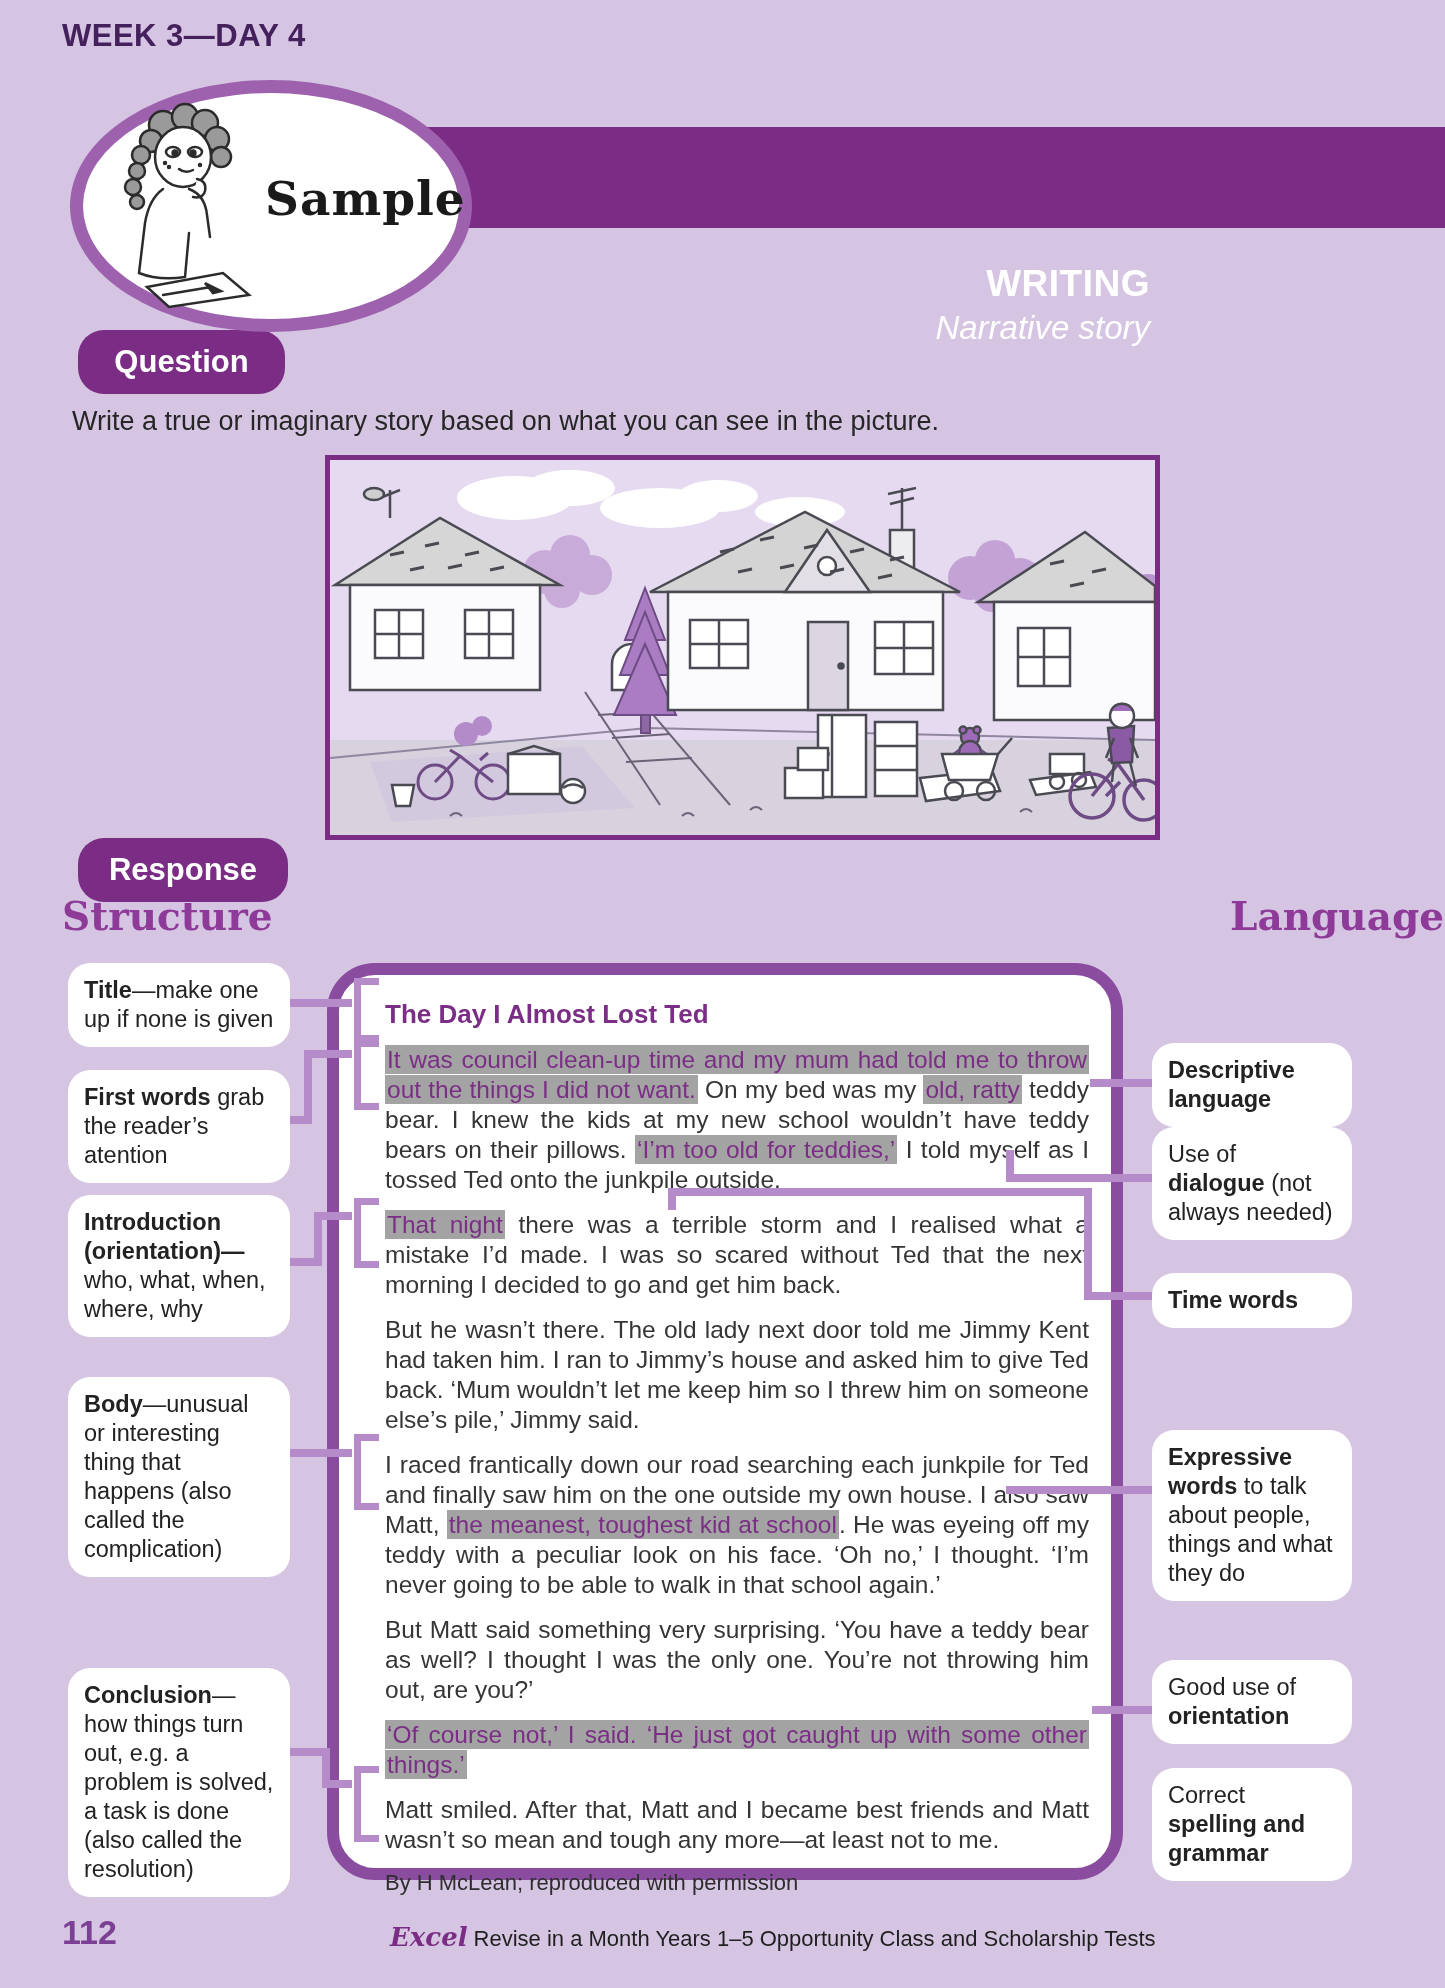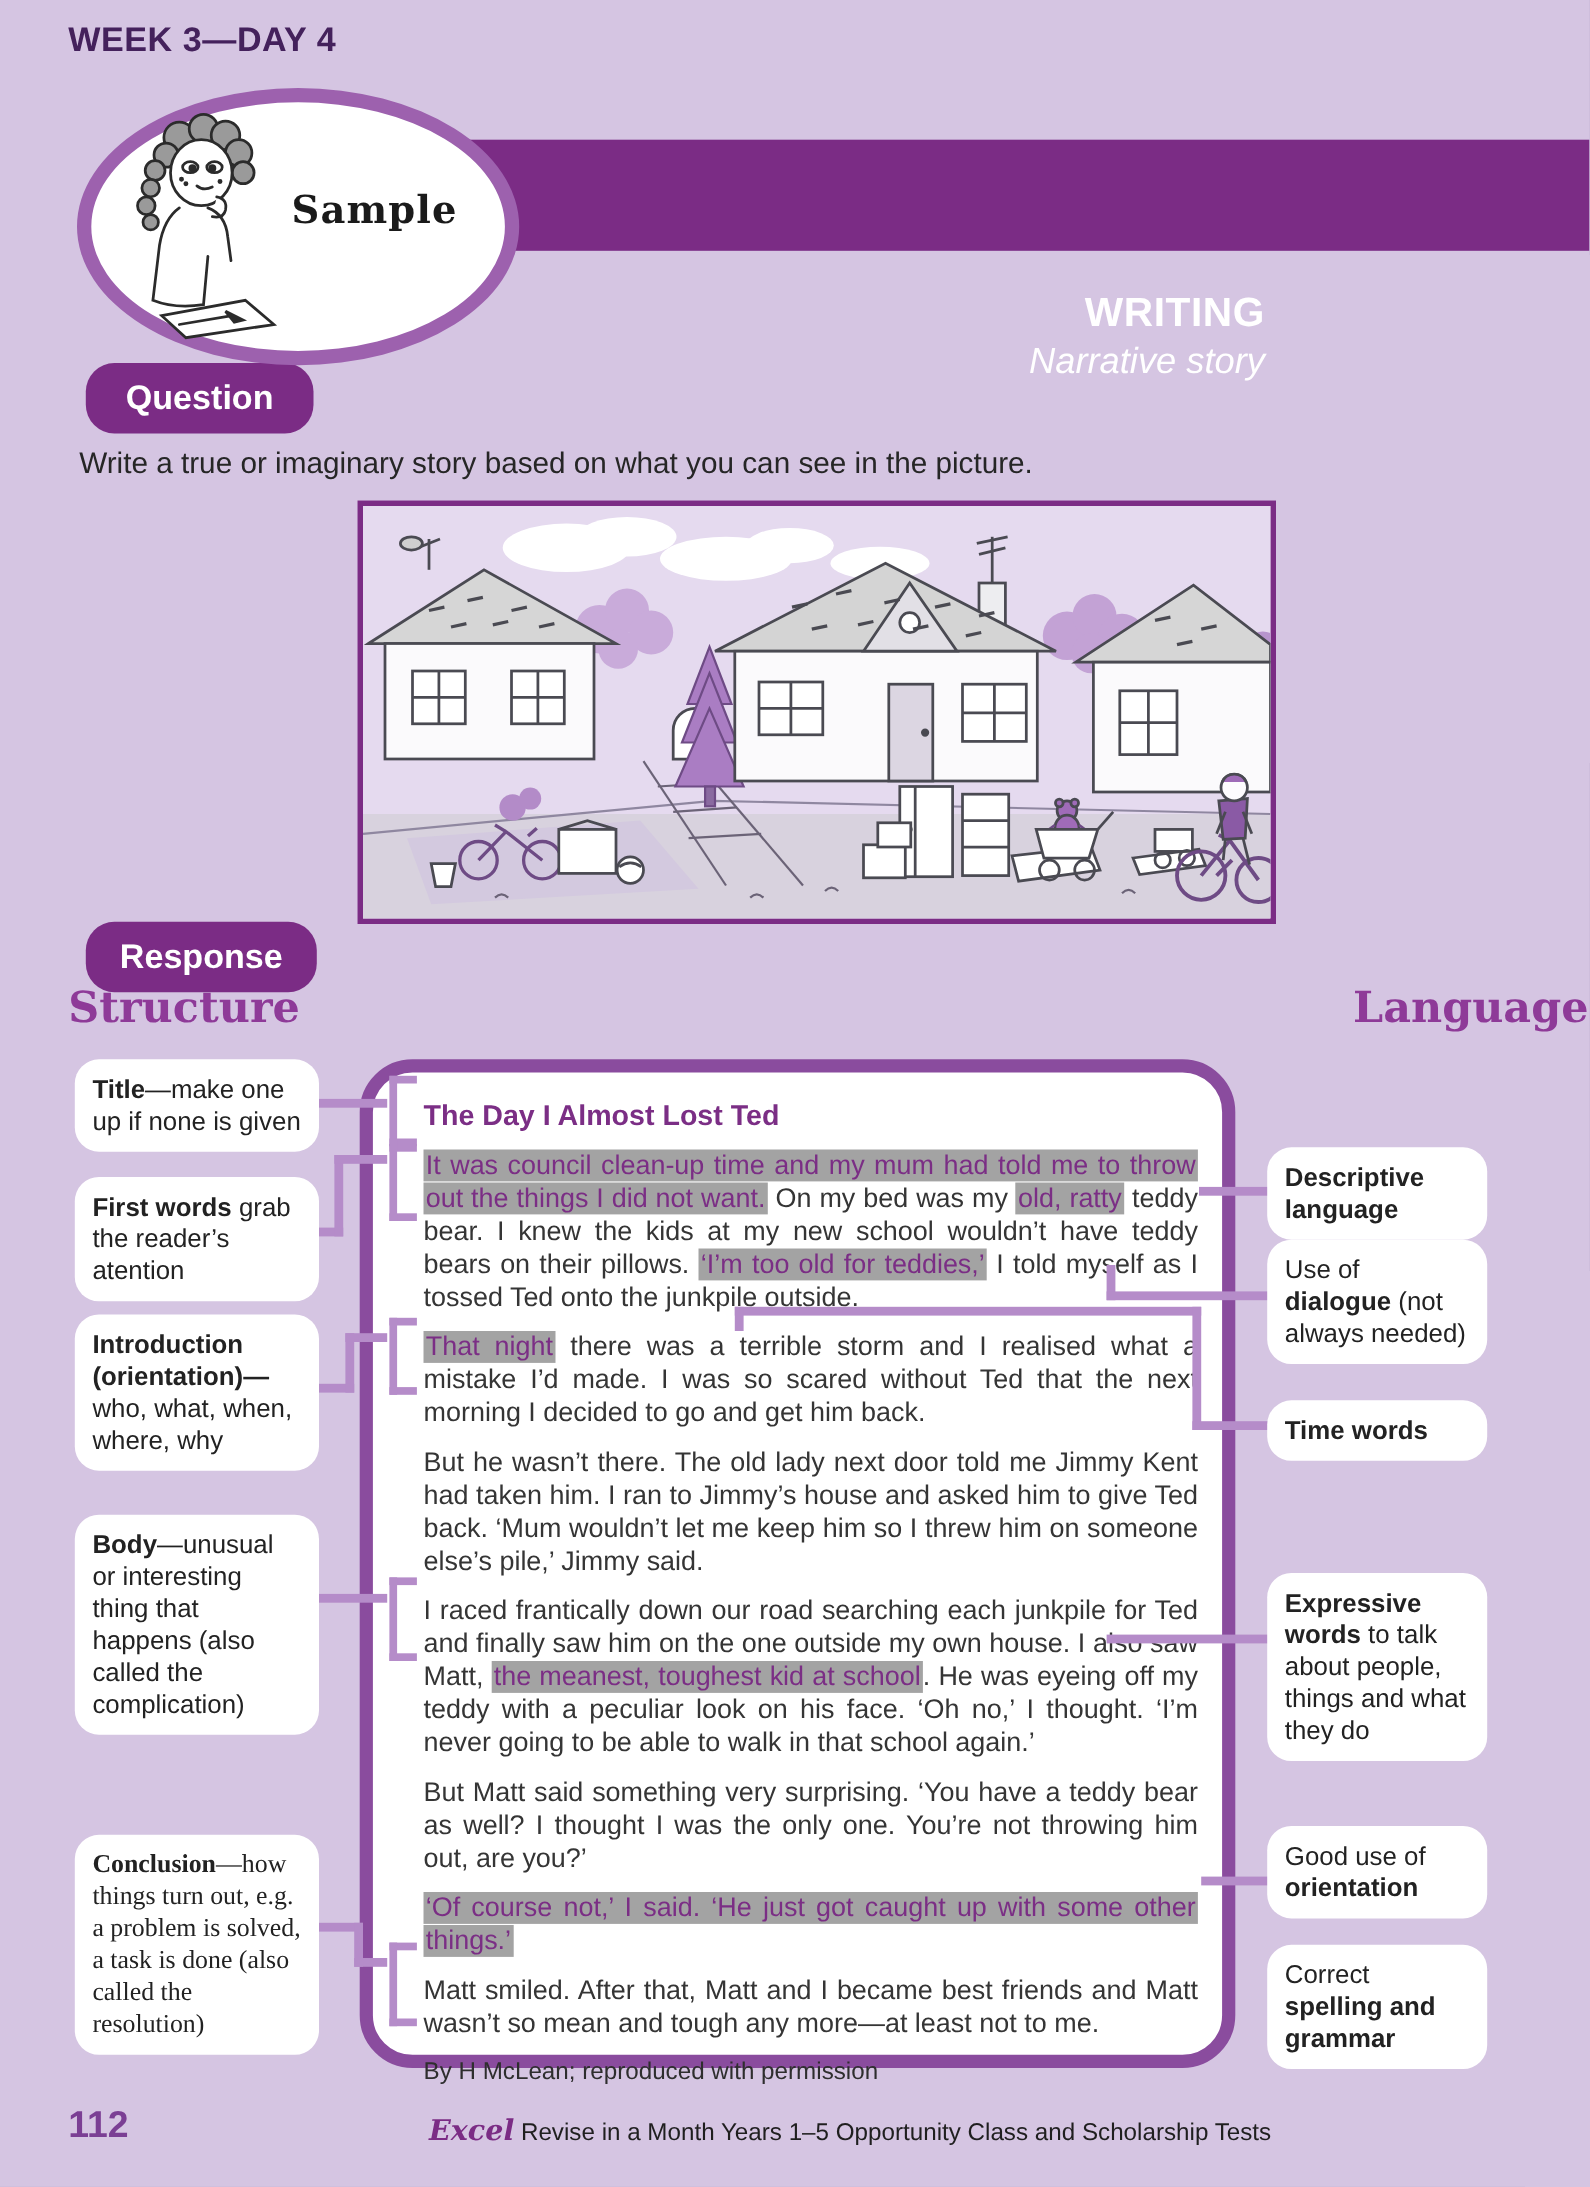--- a/index.html
+++ b/index.html
@@ -6,21 +6,21 @@
   body{font-family:"Liberation Sans", sans-serif; background:#b9a8cc;}
   .page{position:relative;width:1445px;height:1988px;background:#D5C5E2;overflow:hidden;margin:0 auto;}
 
   
   .week-title{position:absolute;left:62px;top:18px;font-size:31px;font-weight:bold;color:#44215C;letter-spacing:.5px;}
   .banner{position:absolute;left:250px;top:127px;right:0;height:101px;background:#7B2C85;}
   .banner-text{position:absolute;right:295px;top:134px;text-align:right;color:#fff;line-height:1.25;}
   .banner-subject{font-size:37px;font-weight:bold;letter-spacing:.5px;}
   .banner-task{font-size:33px;font-style:italic;}
   .sample-oval{position:absolute;left:70px;top:80px;width:376px;height:226px;background:#fff;border:13px solid #9D61AE;border-radius:50%;z-index:3;}
-  .sample-label{position:absolute;left:182px;top:78px;font-family:"DejaVu Serif",serif;font-weight:bold;font-size:35px;color:#1a1a1a;letter-spacing:1px;}
+  .sample-label{position:absolute;left:182px;top:78px;font-family:"DejaVu Serif",serif;font-weight:bold;font-size:47px;color:#1a1a1a;letter-spacing:1px;}
   .sample-girl{position:absolute;left:10px;top:4px;}
 
   
   .watch{position:absolute;left:1156px;top:70px;width:214px;height:238px;z-index:4;}
   .watch .tab{position:absolute;width:58px;height:58px;background:#39393C;border-radius:12px;transform:rotate(45deg);}
   .watch .tab.tl{left:8px;top:16px;} .watch .tab.tr{right:8px;top:16px;}
   .watch .tab.bl{left:8px;bottom:10px;} .watch .tab.br{right:8px;bottom:10px;}
   .watch .screw{position:absolute;width:24px;height:24px;border-radius:50%;background:radial-gradient(circle at 35% 35%, #FAFAFA, #9E9E9E 70%, #6E6E6E);}
   .watch .screw::after{content:"";position:absolute;left:2px;top:10px;width:19px;height:3px;background:#555;transform:rotate(40deg);}
   .watch .screw.tl{left:26px;top:34px;} .watch .screw.tr{right:26px;top:34px;}
@@ -310,21 +310,21 @@
   </div>
 
   <div class="badge r-badge">Response</div>
   <div class="col-heading structure-heading">Structure</div>
   <div class="col-heading language-heading">Language</div>
 
   <div class="note note-l" style="top:963px;"><span class="seg-b">Title</span><span>—make one up if none is given</span></div>
   <div class="note note-l" style="top:1070px;"><span class="seg-b">First words</span><span> grab the reader’s atention</span></div>
   <div class="note note-l" style="top:1195px;"><span class="seg-b">Introduction (orientation)—</span><span>who, what, when, where, why</span></div>
   <div class="note note-l" style="top:1377px;"><span class="seg-b">Body</span><span>—unusual or interesting thing that happens (also called the complication)</span></div>
-  <div class="note note-l" style="top:1668px;font-family:Liberation Serif, serif;"><span class="seg-b">Conclusion</span><span>—how things turn out, e.g. a problem is solved, a task is done (also called the resolution)</span></div>
+  <div class="note note-l" style="top:1668px;"><span class="seg-b">Conclusion</span><span>—how things turn out, e.g. a problem is solved, a task is done (also called the resolution)</span></div>
 
   <div class="note note-r" style="top:1043px;"><span class="seg-b">Descriptive language</span></div>
   <div class="note note-r" style="top:1127px;"><span>Use of </span><span class="seg-b">dialogue</span><span> (not always needed)</span></div>
   <div class="note note-r" style="top:1273px;"><span class="seg-b">Time words</span></div>
   <div class="note note-r" style="top:1430px;"><span class="seg-b">Expressive words</span><span> to talk about people, things and what they do</span></div>
   <div class="note note-r" style="top:1660px;"><span>Good use of </span><span class="seg-b">orientation</span></div>
   <div class="note note-r" style="top:1768px;"><span>Correct </span><span class="seg-b">spelling and grammar</span></div>
 
   <div class="storybox">
     <div class="story">

